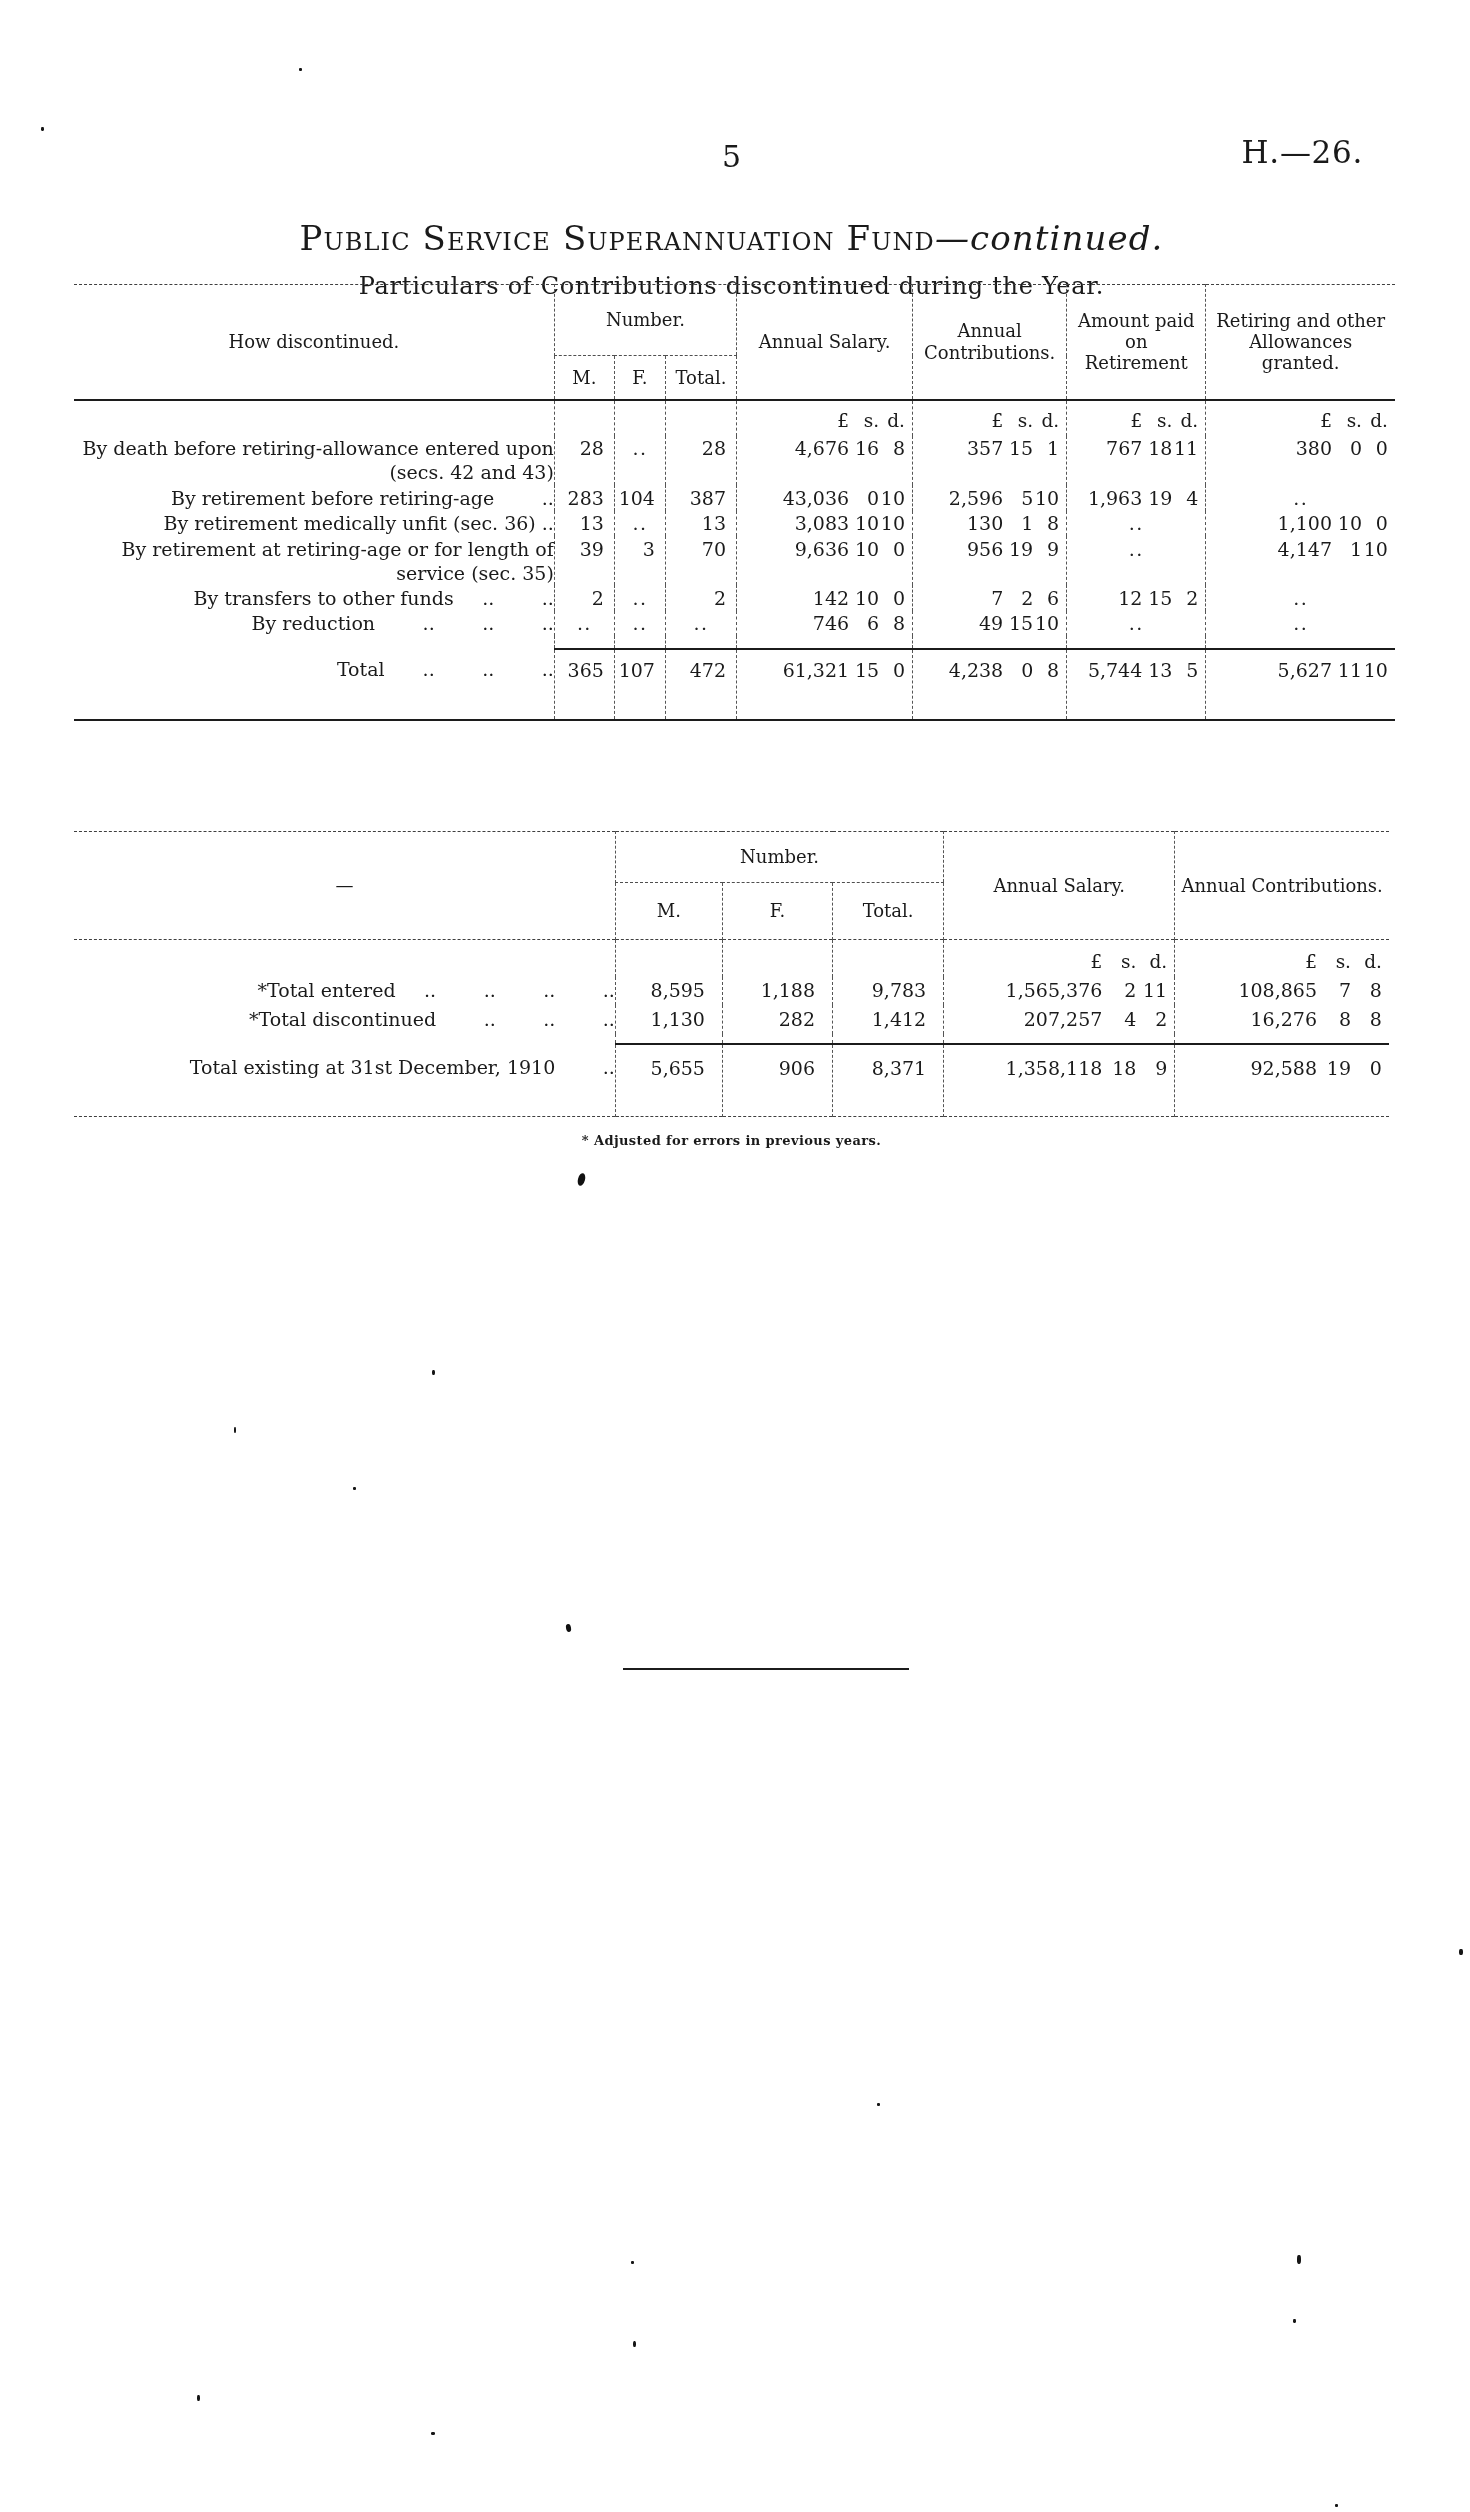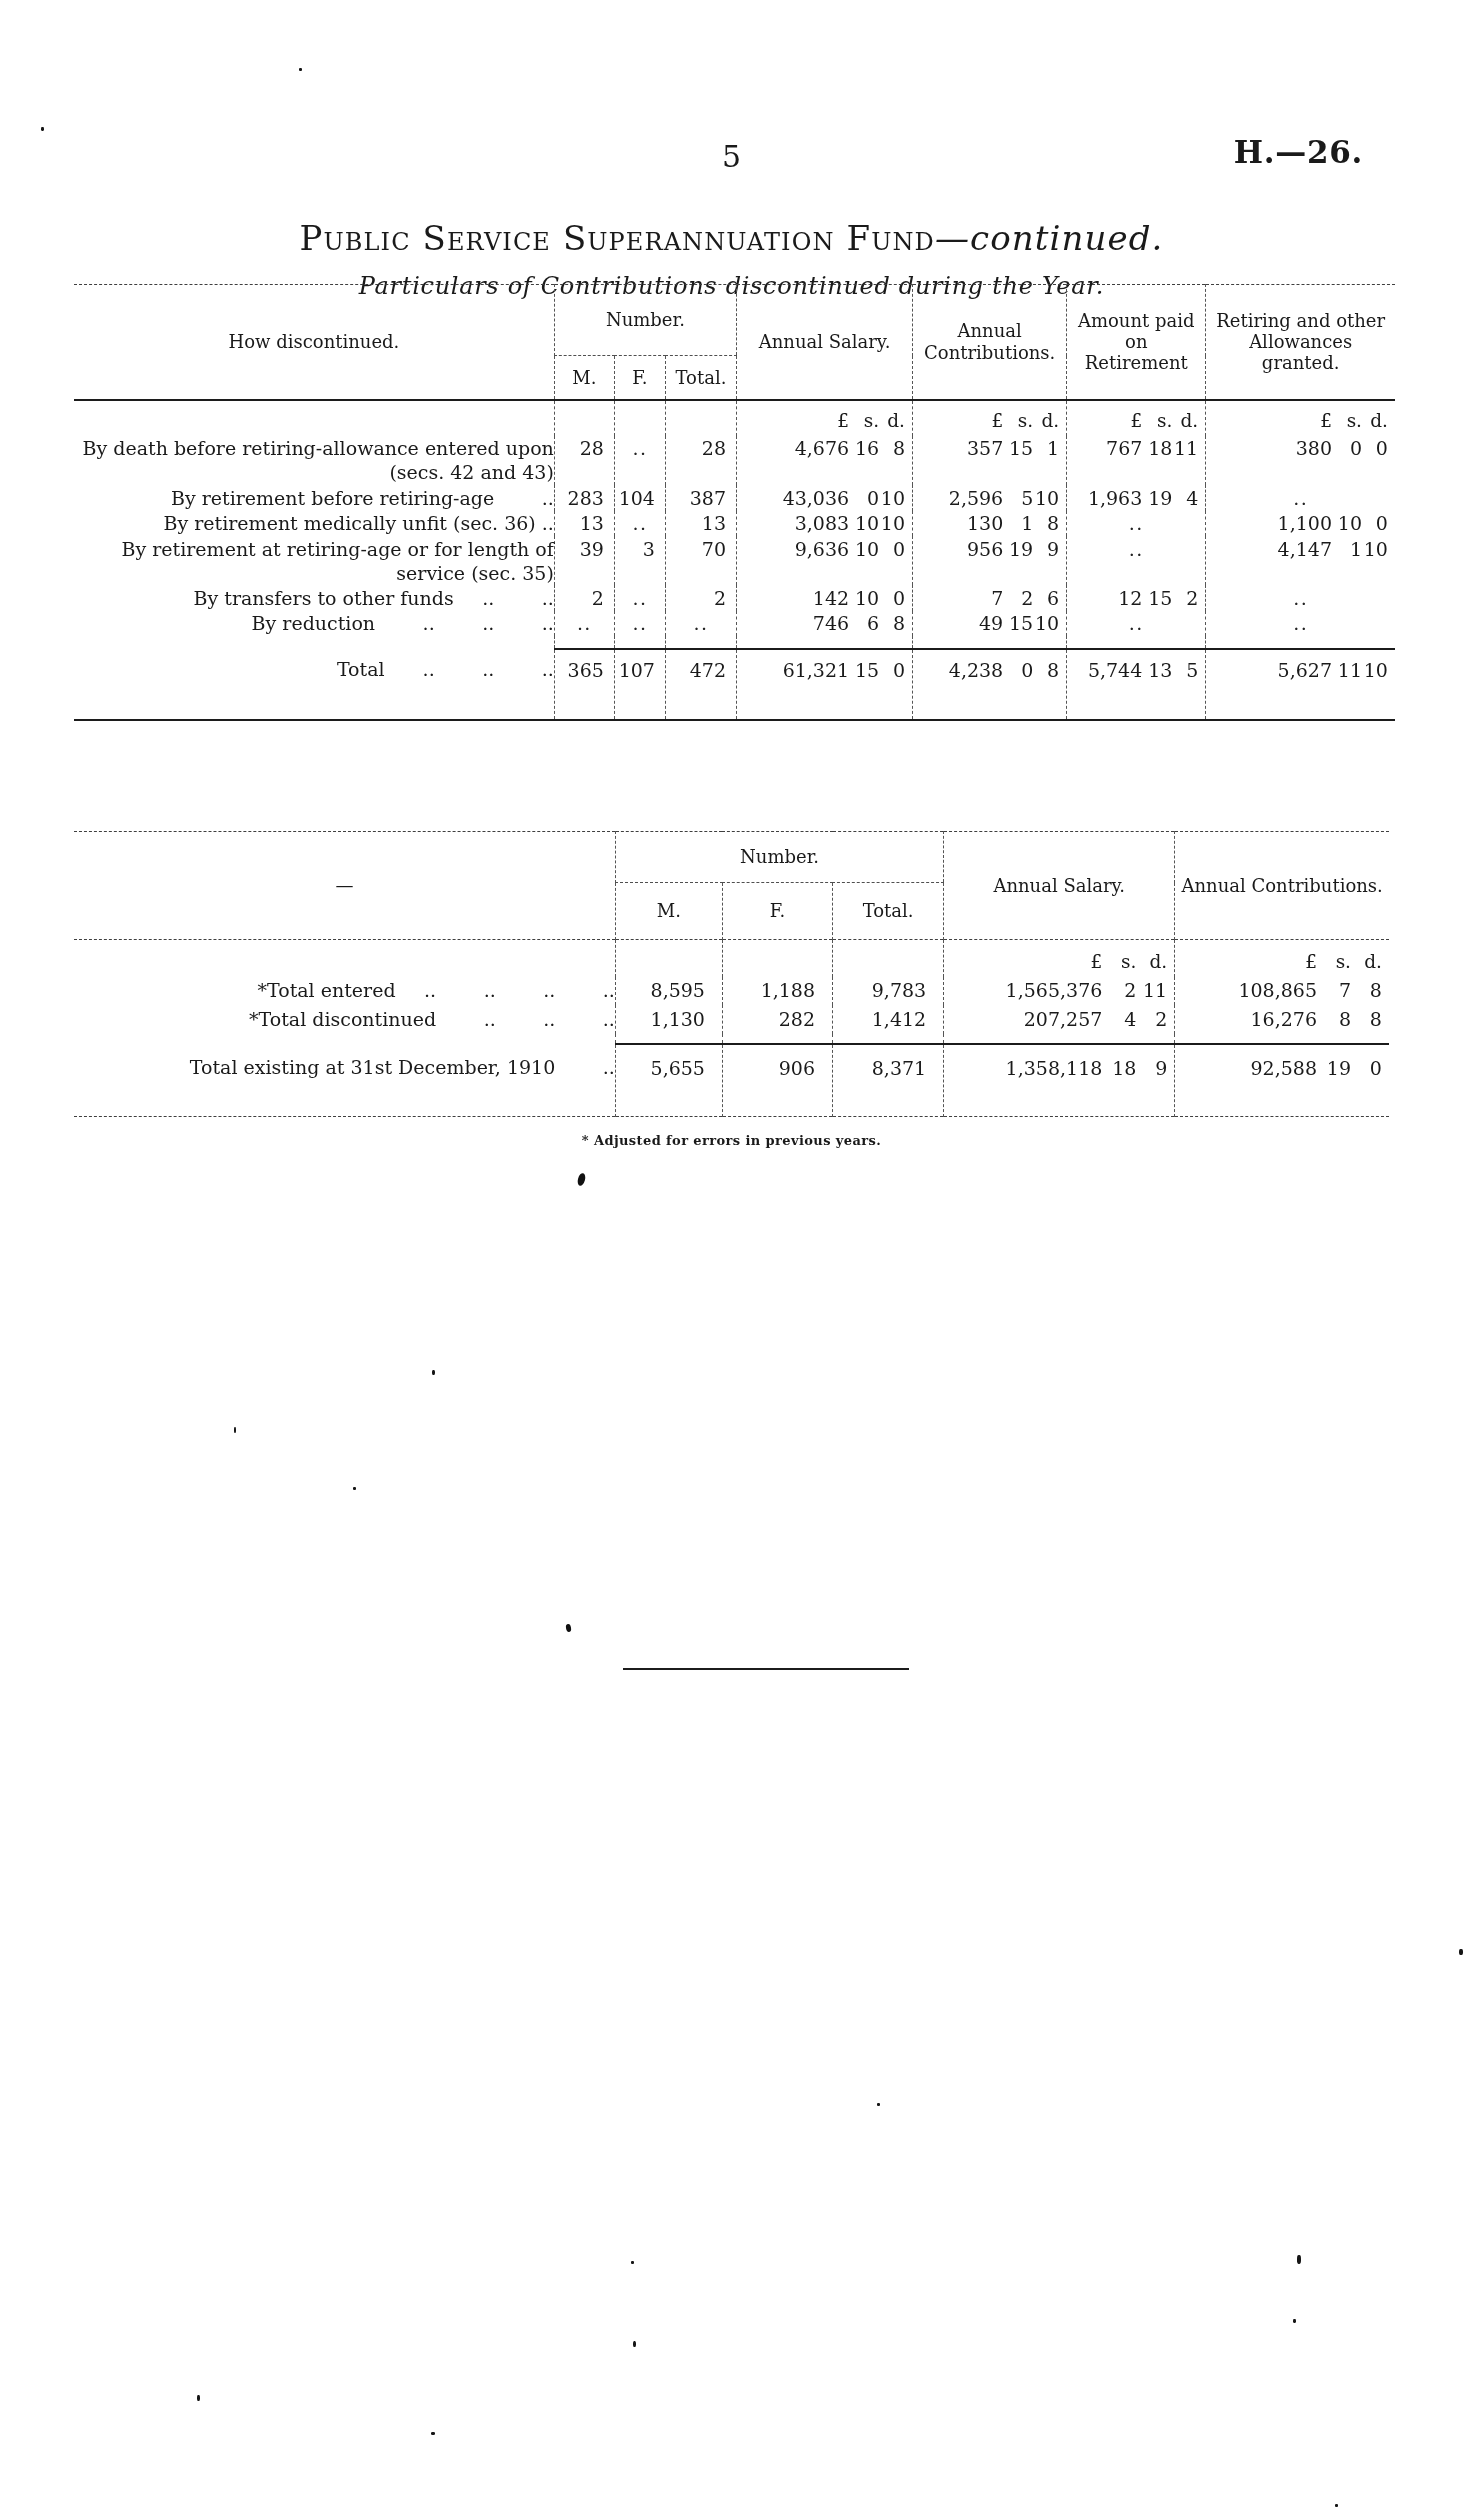--- a/index.html
+++ b/index.html
@@ -2,26 +2,26 @@
 <html style="font-size:11.4px"><head>
 <meta charset="utf-8">
 <style>
   *{box-sizing:border-box;margin:0;padding:0}
   html,body{background:#e8e8e8}
   .page{
     position:relative;width:1471px;height:2512px;background:#ffffff;
     font-family:"DejaVu Serif","Liberation Serif",serif;color:#1a1a1a;overflow:hidden;
   }
   .page-number{position:absolute;top:139px;left:74px;width:1315px;text-align:center;font-size:30px}
-  .doc-ref{position:absolute;top:134px;right:108px;font-size:31px;font-weight:bold;letter-spacing:0.7px}
+  .doc-ref{position:absolute;top:134px;right:108px;font-size:31px;font-weight:normal;letter-spacing:0.7px}
   .title-block{position:absolute;top:218px;left:74px;width:1315px;text-align:center}
   .title-line{font-size:34px;letter-spacing:1.1px}
   .small-caps{font-variant:small-caps}
   .italic{font-style:italic}
-  .subtitle{margin-top:14.2px;font-size:24px;font-style:italic;letter-spacing:0.7px}
+  .subtitle{margin-top:14.2px;font-size:24px;letter-spacing:0.7px}
   .section2-title{position:absolute;top:772px;left:74px;width:1315px;text-align:center;
     font-size:24px;font-style:italic;letter-spacing:0.7px}
   .footnote{position:absolute;top:1133px;left:74px;width:1315px;text-align:center;
     font-size:13px;font-weight:bold;letter-spacing:0.4px}
 
   table.t{border-collapse:collapse;table-layout:fixed;position:absolute;left:74px}
   #table1{top:284px;width:1321px;border-top:1.4px dashed #3f3f3f;border-bottom:2.8px solid #1c1c1c}
   #table2{top:831px;width:1315px;border-top:1.4px dashed #3f3f3f;border-bottom:1.4px dashed #3f3f3f}
   #table1 thead{border-bottom:2.8px solid #1c1c1c}
   #table2 thead{border-bottom:1.4px dashed #3f3f3f}

